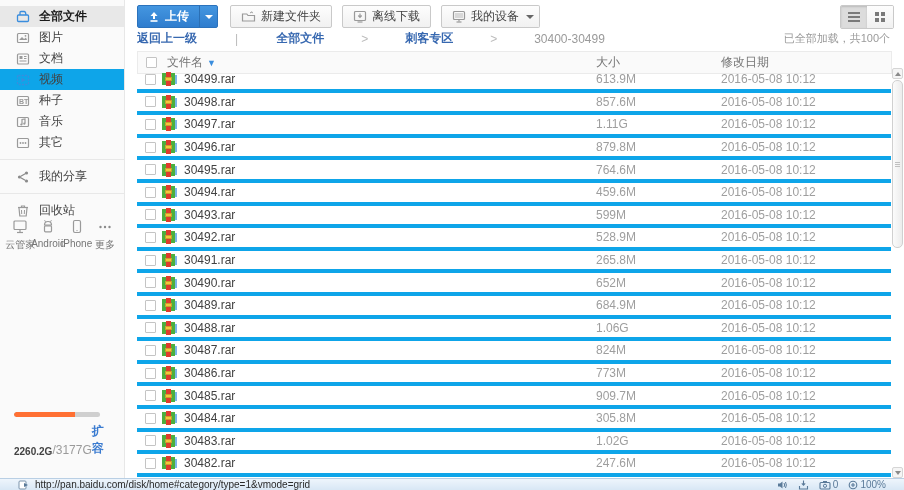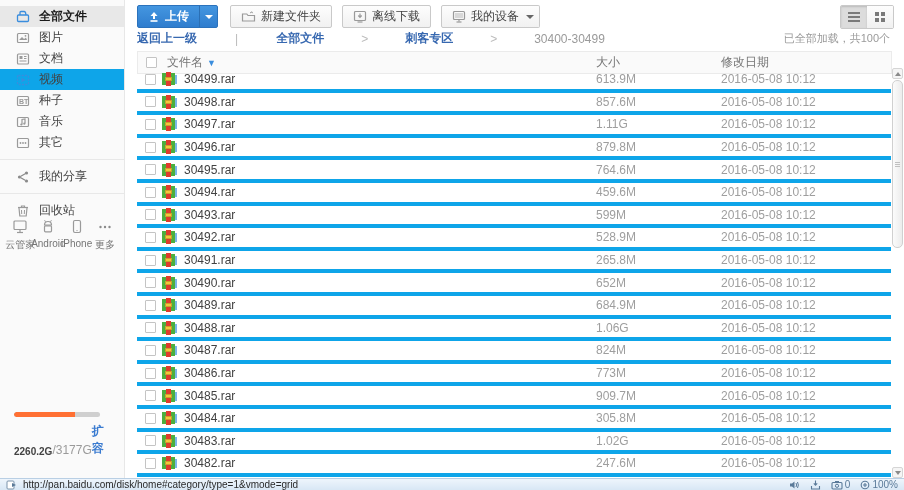--- a/index.html
+++ b/index.html
@@ -84,21 +84,21 @@
   .scrollbar { position:absolute; top:68px; right:1px; width:11px; height:410px; }
   .sb-btn { width:11px; height:11px; border:1px solid #d5d5d5; background:#f5f5f5; border-radius:2px; display:flex; align-items:center; justify-content:center; cursor:pointer; }
   .sb-up-glyph { width:0; height:0; border-left:3px solid transparent; border-right:3px solid transparent; border-bottom:4px solid #8a8a8a; }
   .sb-down-glyph { width:0; height:0; border-left:3px solid transparent; border-right:3px solid transparent; border-top:4px solid #8a8a8a; }
   .sb-thumb { margin-top:1px; width:11px; height:168px; border:1px solid #d0d0d0; background:linear-gradient(90deg,#fbfbfb,#ececec); border-radius:5px; display:flex; align-items:center; justify-content:center; cursor:grab; }
   .sb-grip { width:5px; }
   .sb-grip i { display:block; height:1px; background:#c0c0c0; margin:1px 0; }
   .sb-btn.bottom { position:absolute; bottom:0; }
 
   
-  .statusbar { position:absolute; left:0; bottom:0; width:904px; height:12px; background:linear-gradient(#eef5fc,#d8e7f5); border-top:1px solid #b9cfe4; display:flex; align-items:center; padding:0 6px; font-size:10px; color:#2a2a2a;justify-content:center; }
+  .statusbar { position:absolute; left:0; bottom:0; width:904px; height:12px; background:linear-gradient(#eef5fc,#d8e7f5); border-top:1px solid #b9cfe4; display:flex; align-items:center; padding:0 18px; font-size:10px; color:#2a2a2a;justify-content:center; }
   .statusbar .url { margin-left:6px; white-space:nowrap; }
   .sb-right { margin-left:auto; display:flex; align-items:center; color:#5a7a99; }
   .sb-right .sicon { margin-left:10px; display:inline-flex; align-items:center; cursor:pointer; }
   .sb-right .scount { margin-left:2px; font-size:10px; }
 
   
   .rar { width:16px; height:16px; position:relative; background:#fff; }
   .rar .b1 { position:absolute; left:1px; top:2px; width:4px; height:12px; background:#4caf3e; }
   .rar .b2 { position:absolute; left:5px; top:1px; width:5px; height:14px; background:#e03c2d; }
   .rar .b3 { position:absolute; left:10px; top:2px; width:4px; height:12px; background:#4caf3e; }

